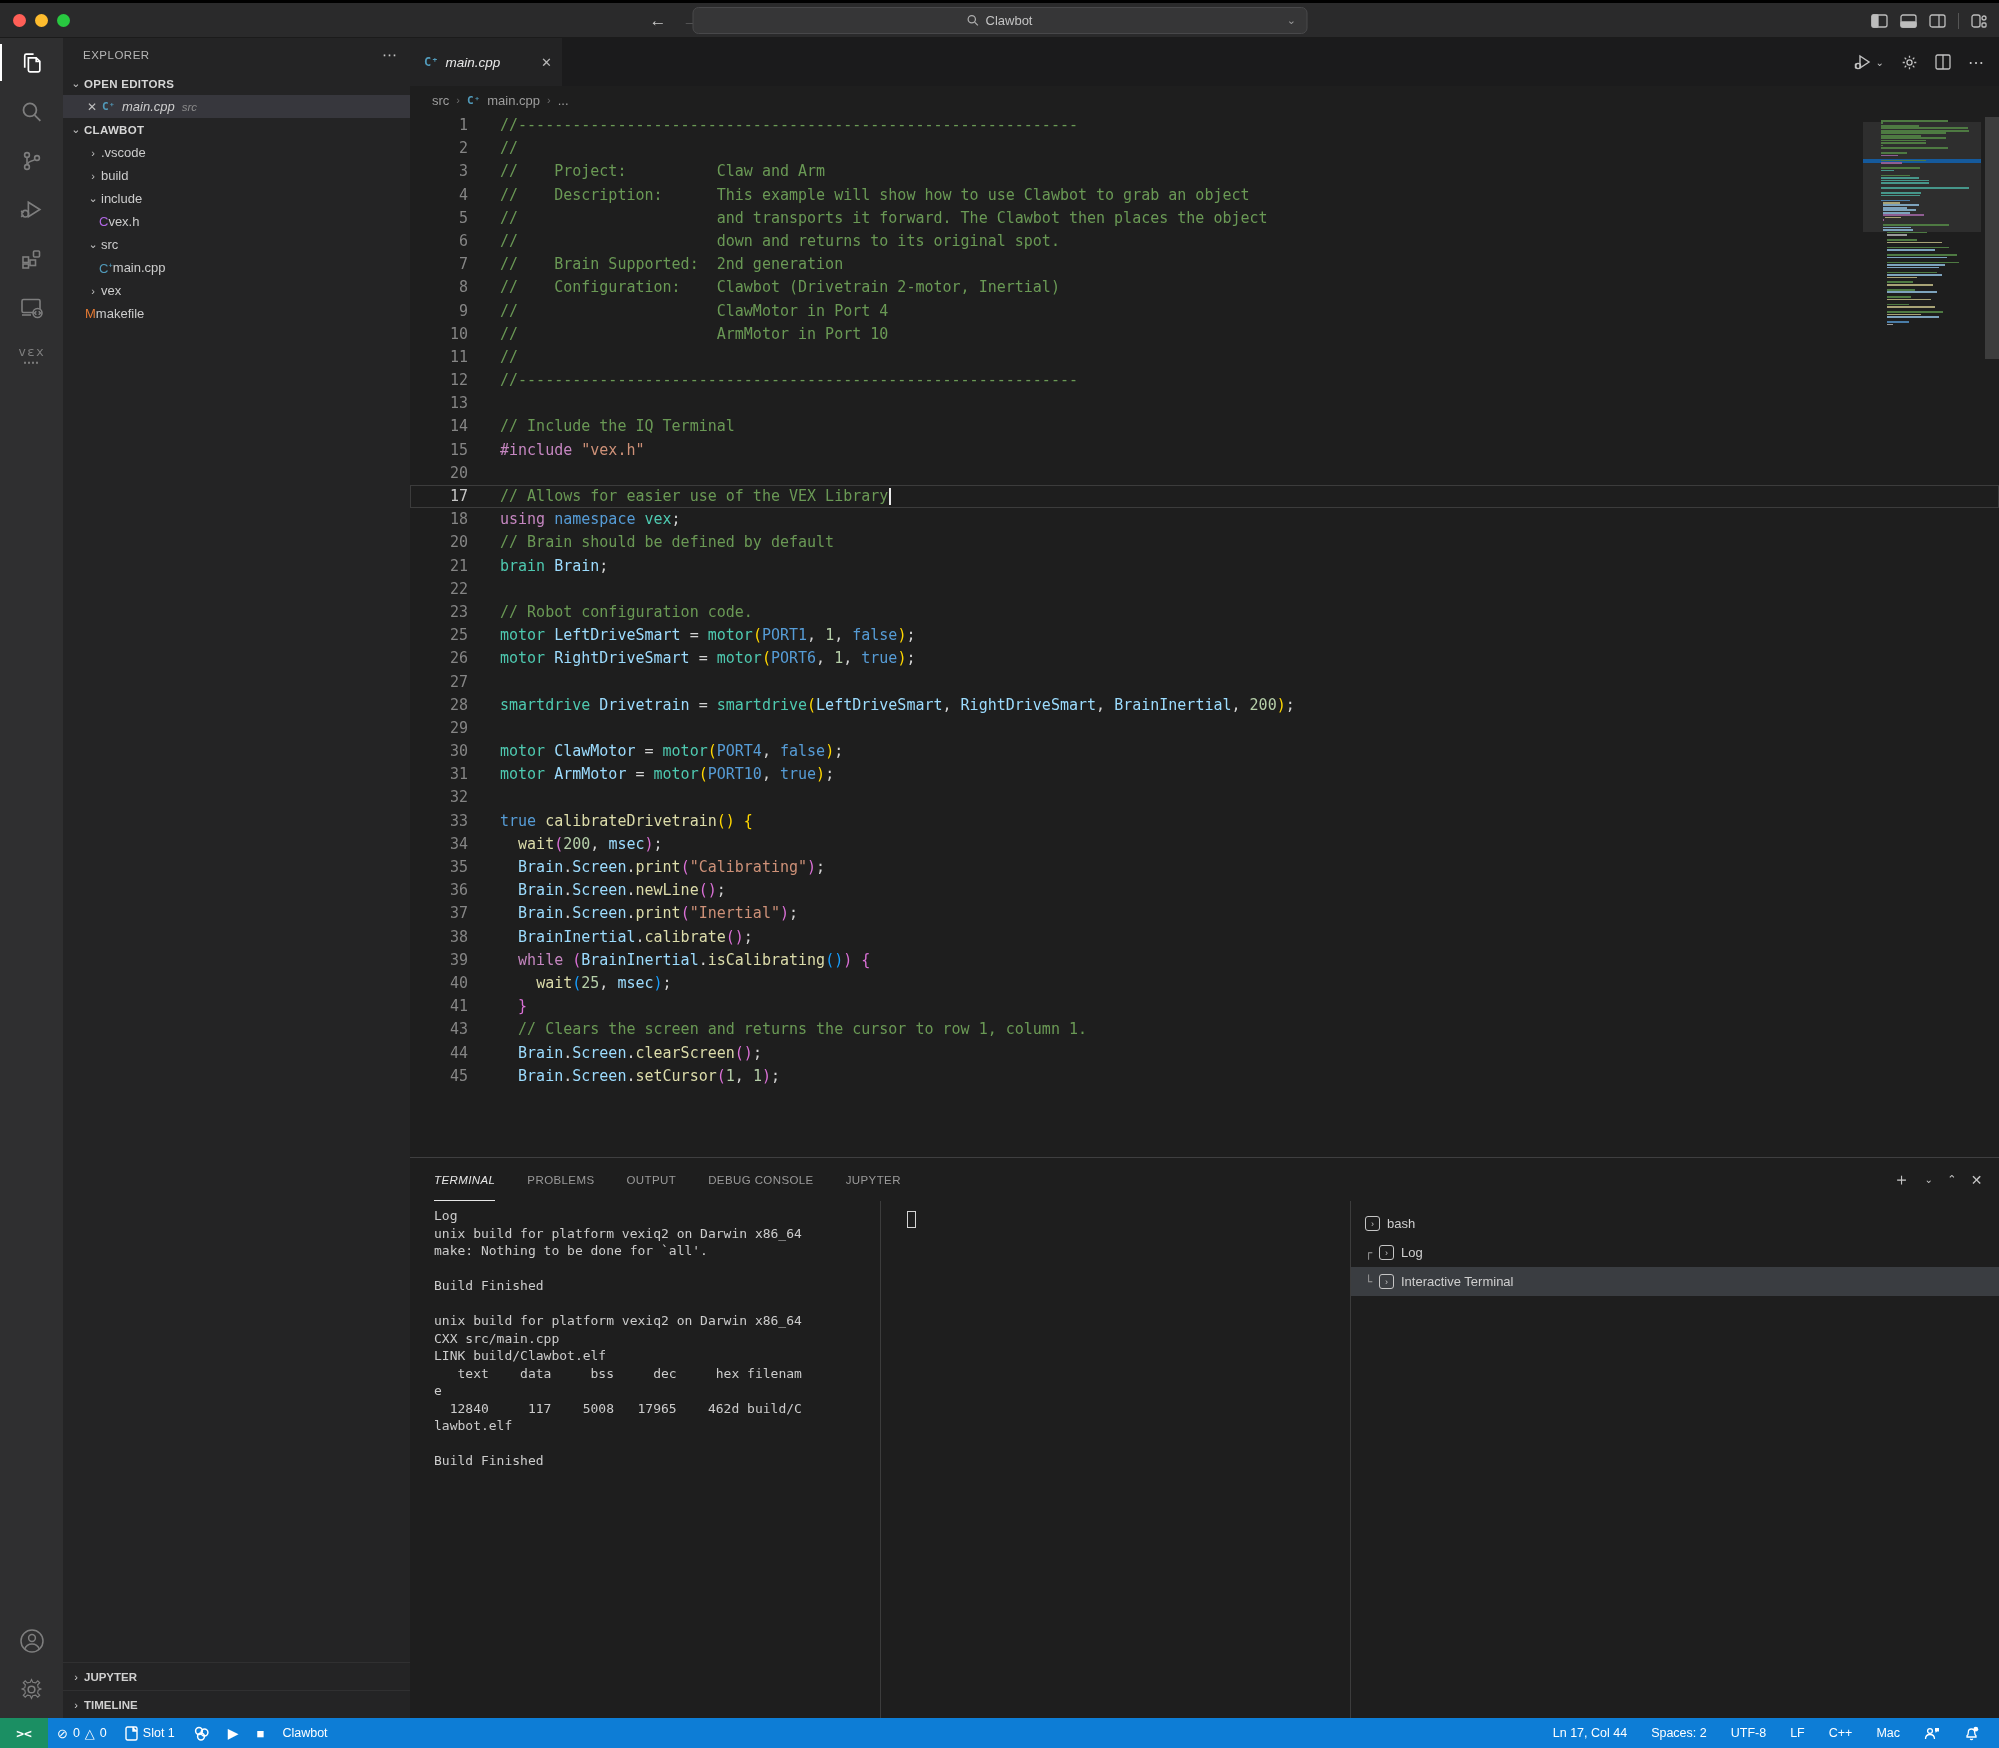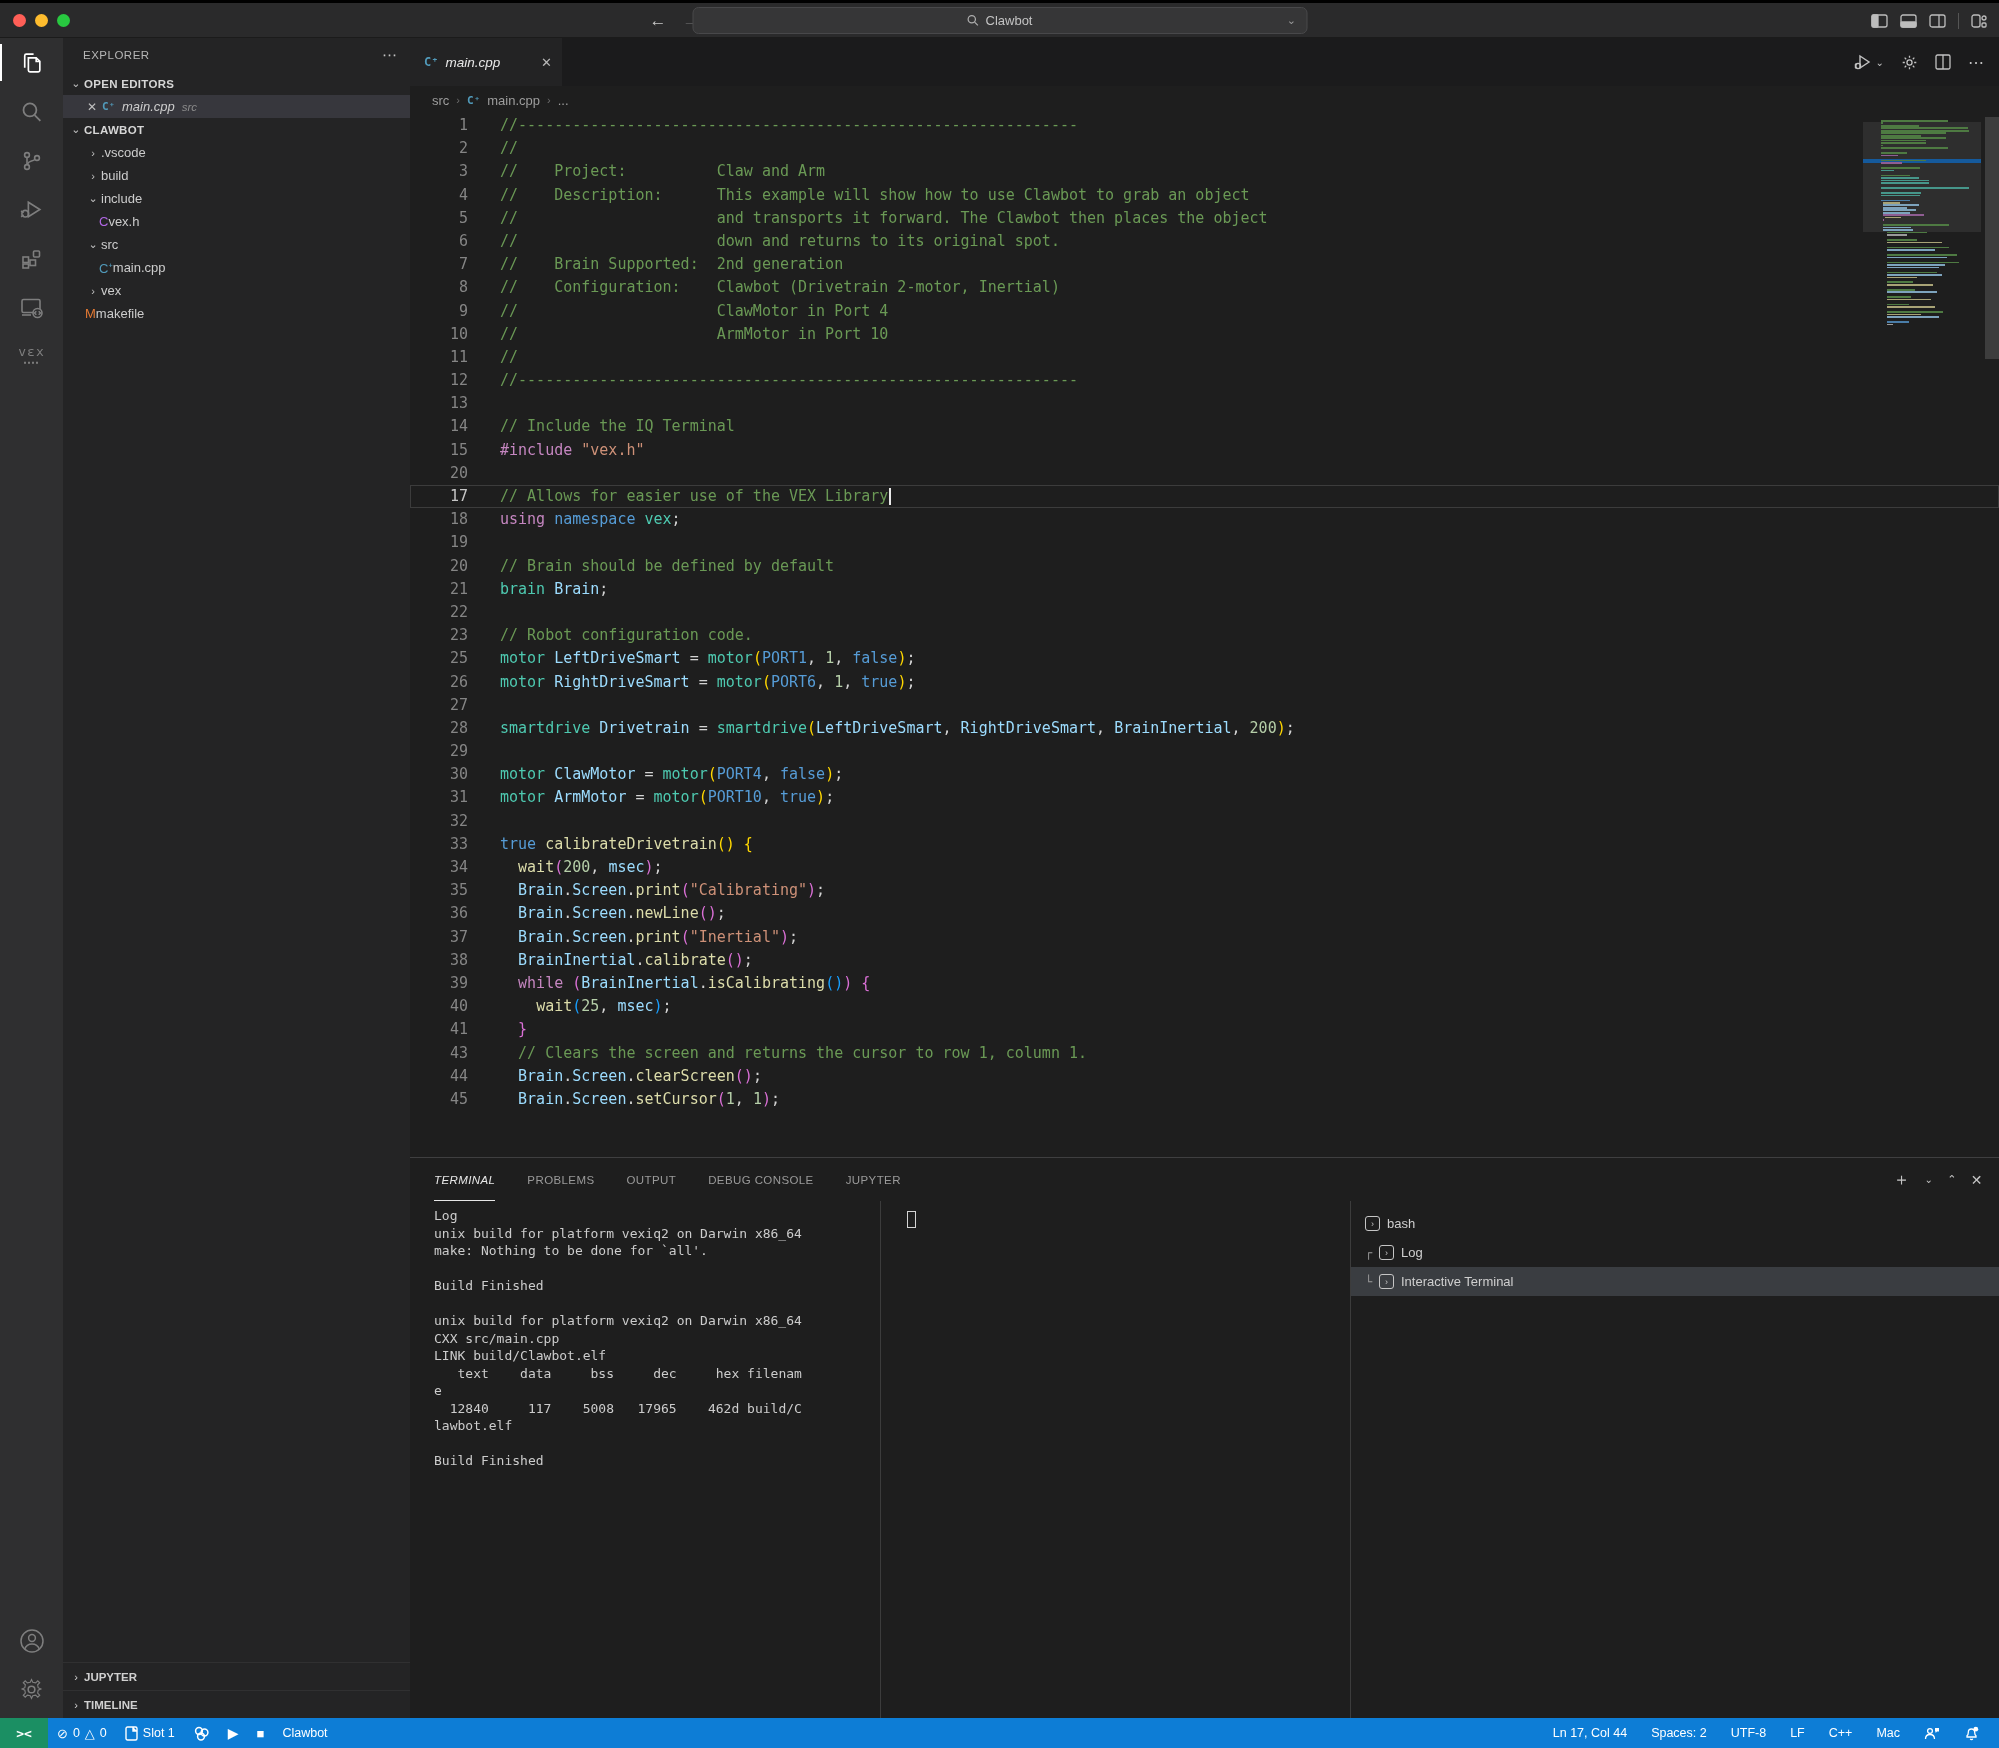--- a/index.html
+++ b/index.html
@@ -371,21 +371,20 @@
           <div class="line"><span class="gut">9</span><span class="code"><span class="cm">//                      ClawMotor in Port 4</span></span></div>
           <div class="line"><span class="gut">10</span><span class="code"><span class="cm">//                      ArmMotor in Port 10</span></span></div>
           <div class="line"><span class="gut">11</span><span class="code"><span class="cm">//</span></span></div>
           <div class="line"><span class="gut">12</span><span class="code"><span class="cm">//--------------------------------------------------------------</span></span></div>
           <div class="line"><span class="gut">13</span><span class="code"></span></div>
           <div class="line"><span class="gut">14</span><span class="code"><span class="cm">// Include the IQ Terminal</span></span></div>
           <div class="line"><span class="gut">15</span><span class="code"><span class="ct">#include</span><span class="pl"> </span><span class="st">"vex.h"</span></span></div>
           <div class="line"><span class="gut">20</span><span class="code"></span></div>
           <div class="line current"><span class="gut">17</span><span class="code"><span class="cm">// Allows for easier use of the VEX Library</span><span class="cursor"></span></span></div>
           <div class="line"><span class="gut">18</span><span class="code"><span class="ct">using</span><span class="pl"> </span><span class="kw">namespace</span><span class="pl"> </span><span class="ty">vex</span><span class="pl">;</span></span></div>
-          <div class="line"><span class="gut">19</span><span class="code"></span></div>
           <div class="line"><span class="gut">20</span><span class="code"><span class="cm">// Brain should be defined by default</span></span></div>
           <div class="line"><span class="gut">21</span><span class="code"><span class="ty">brain</span><span class="pl"> </span><span class="vr">Brain</span><span class="pl">;</span></span></div>
           <div class="line"><span class="gut">22</span><span class="code"></span></div>
           <div class="line"><span class="gut">23</span><span class="code"><span class="cm">// Robot configuration code.</span></span></div>
           <div class="line"><span class="gut">25</span><span class="code"><span class="ty">motor</span><span class="pl"> </span><span class="vr">LeftDriveSmart</span><span class="pl"> = </span><span class="ty">motor</span><span class="b1">(</span><span class="cs">PORT1</span><span class="pl">, </span><span class="nm">1</span><span class="pl">, </span><span class="kw">false</span><span class="b1">)</span><span class="pl">;</span></span></div>
           <div class="line"><span class="gut">26</span><span class="code"><span class="ty">motor</span><span class="pl"> </span><span class="vr">RightDriveSmart</span><span class="pl"> = </span><span class="ty">motor</span><span class="b1">(</span><span class="cs">PORT6</span><span class="pl">, </span><span class="nm">1</span><span class="pl">, </span><span class="kw">true</span><span class="b1">)</span><span class="pl">;</span></span></div>
           <div class="line"><span class="gut">27</span><span class="code"></span></div>
           <div class="line"><span class="gut">28</span><span class="code"><span class="ty">smartdrive</span><span class="pl"> </span><span class="vr">Drivetrain</span><span class="pl"> = </span><span class="ty">smartdrive</span><span class="b1">(</span><span class="vr">LeftDriveSmart</span><span class="pl">, </span><span class="vr">RightDriveSmart</span><span class="pl">, </span><span class="vr">BrainInertial</span><span class="pl">, </span><span class="nm">200</span><span class="b1">)</span><span class="pl">;</span></span></div>
           <div class="line"><span class="gut">29</span><span class="code"></span></div>
           <div class="line"><span class="gut">30</span><span class="code"><span class="ty">motor</span><span class="pl"> </span><span class="vr">ClawMotor</span><span class="pl"> = </span><span class="ty">motor</span><span class="b1">(</span><span class="cs">PORT4</span><span class="pl">, </span><span class="kw">false</span><span class="b1">)</span><span class="pl">;</span></span></div>

